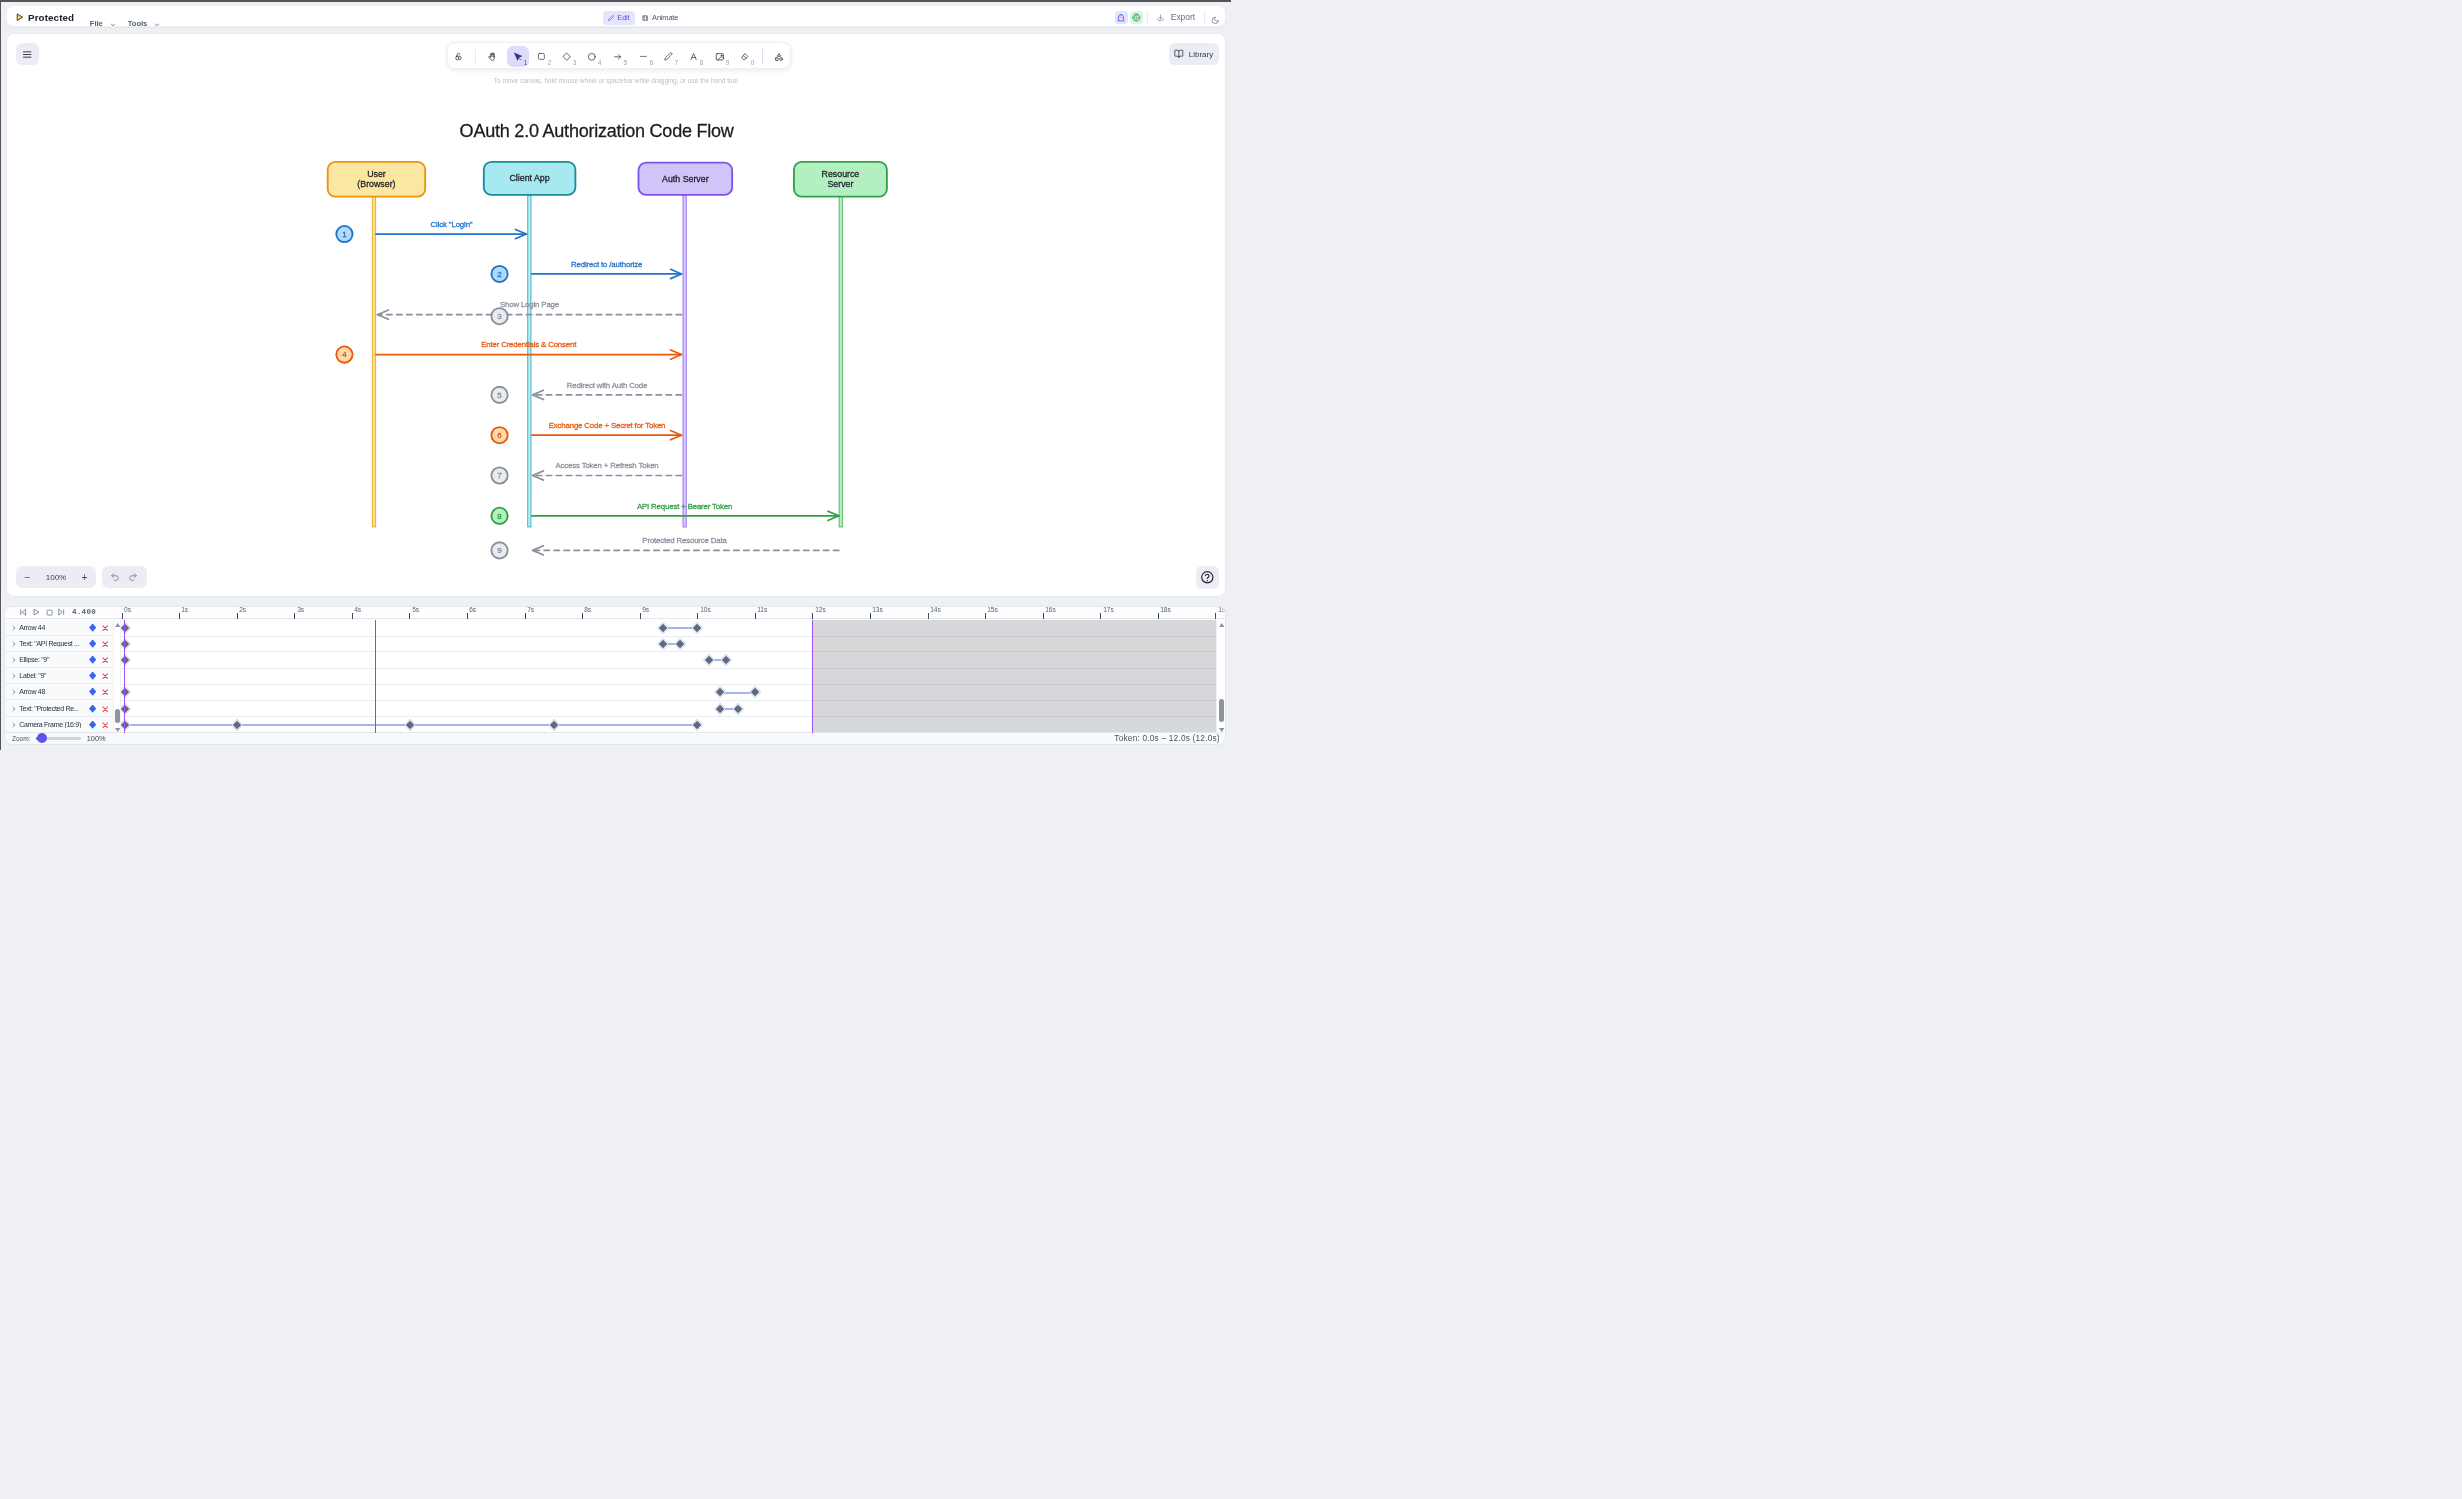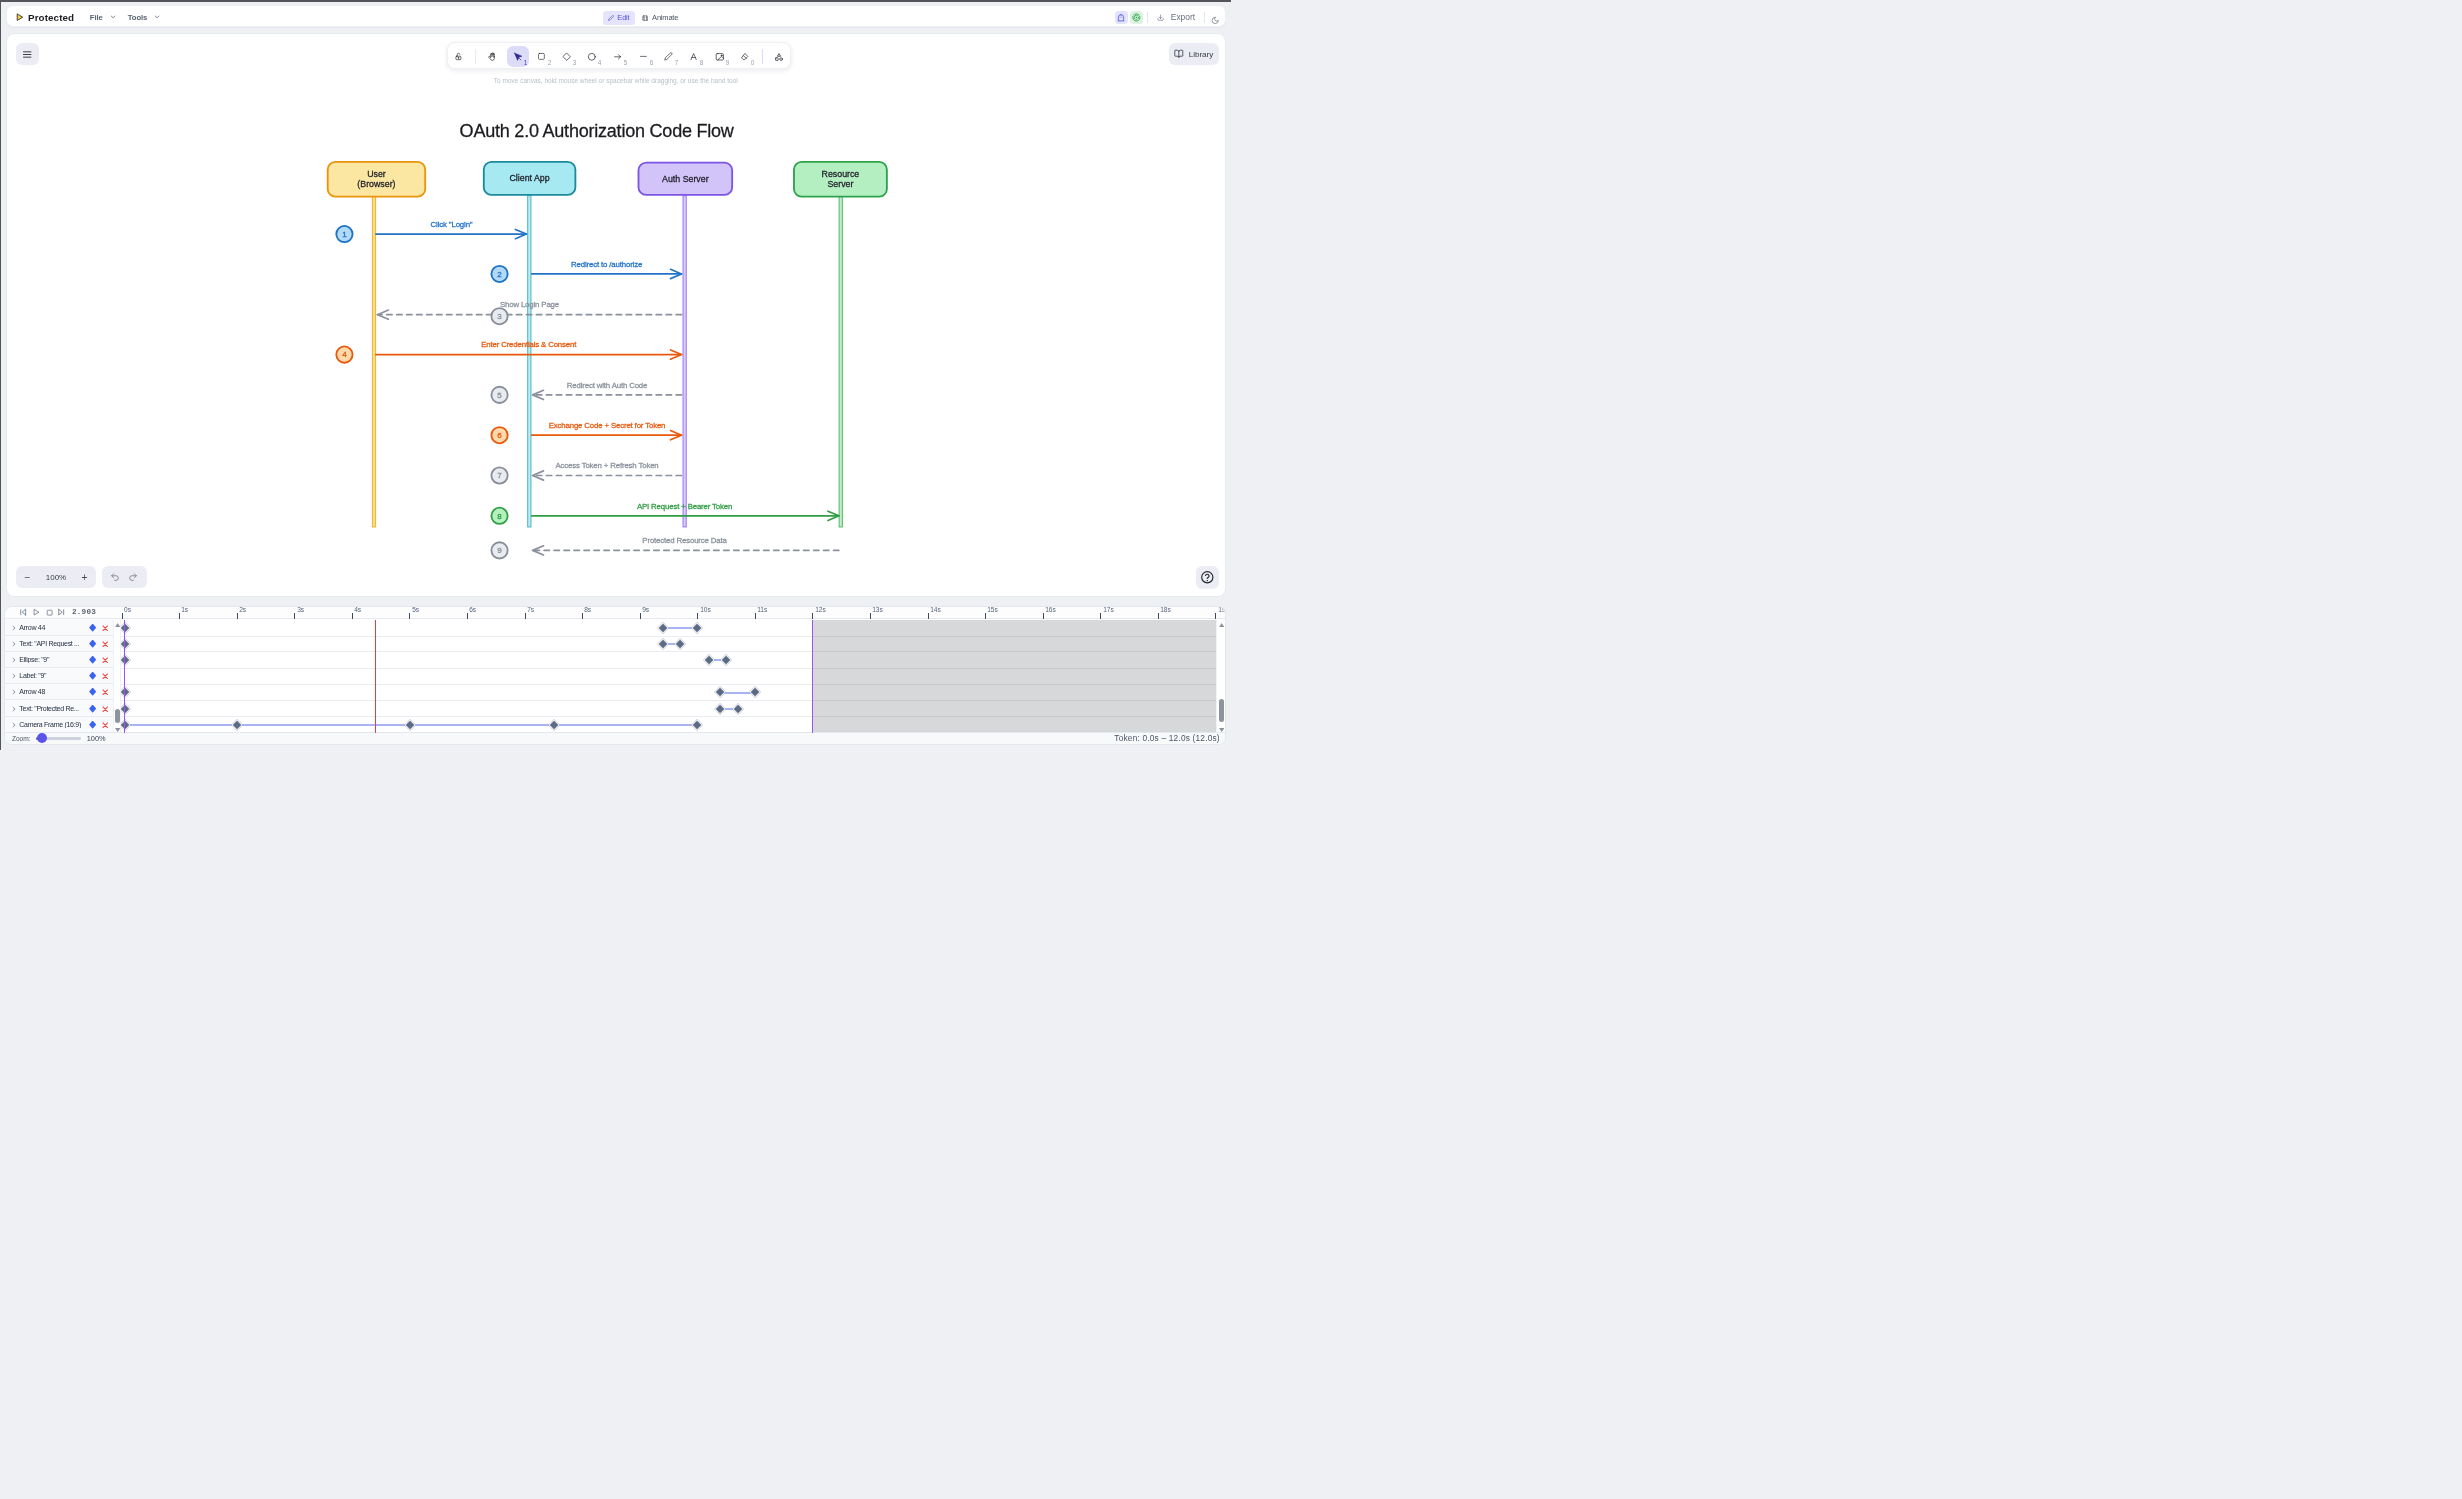--- a/index.html
+++ b/index.html
@@ -14,21 +14,21 @@
 
   
   .topbar {
     position:absolute; left:5.8px; top:5.4px; width:1220px; height:22px;
     background:#fff; border:0.8px solid #eceff4; border-radius:7px;
     box-shadow:0 0.8px 1.5px rgba(16,24,40,.04);
   }
   .logo { position:absolute; left:9.4px; top:0; height:22px; display:flex; align-items:center; }
   .logo svg { display:block; }
   .logo-text { font-size:9.8px; font-weight:700; color:#1b1d22; margin-left:4.2px; letter-spacing:0.1px; }
-  .menu-item { position:absolute; top:0; height:22px; display:flex; align-items:center; font-size:7.7px; color:#596274; font-weight:700; letter-spacing:-0.1px; }
+  .menu-item { position:absolute; top:0; height:22px; display:flex; align-items:flex-end; font-size:7.7px; color:#596274; font-weight:700; letter-spacing:-0.1px; }
   .menu-item svg { margin-left:7px; }
   .pill-edit {
     position:absolute; left:596px; top:4.6px; height:13.6px; width:32px;
     background:#e4e4fc; border-radius:3.5px; display:flex; align-items:center; justify-content:center;
     color:#5a55e8; font-size:7.5px; letter-spacing:-0.2px; font-weight:400;
   }
   .pill-edit svg { margin-right:3.1px; }
   .animate-item { position:absolute; left:635px; top:4.6px; height:13.6px; display:flex; align-items:center; color:#4b5563; font-size:7.5px; letter-spacing:-0.2px; }
   .animate-item svg { margin-right:3.8px; }
   .iconbtn { position:absolute; top:4.8px; width:13px; height:12.7px; border-radius:3.5px; display:flex; align-items:center; justify-content:center; }
@@ -371,21 +371,21 @@
       <svg style="margin-left:4.6px;" width="8.4" height="8.4" viewBox="0 0 24 24" fill="none" stroke="#65707f" stroke-width="2.2" stroke-linejoin="round">
           <path d="M6 4l14 8-14 8Z"></path>
         </svg>
       <svg style="margin-left:5px;" width="7.3" height="7.3" viewBox="0 0 24 24" fill="none" stroke="#65707f" stroke-width="2.4">
           <rect x="4" y="4" width="16" height="16" rx="1.5"></rect>
         </svg>
       <svg style="margin-left:4.6px;" width="8.4" height="8.4" viewBox="0 0 24 24" fill="none" stroke="#65707f" stroke-width="2.2" stroke-linecap="round" stroke-linejoin="round">
           <path d="M5 4l10 8-10 8V4Z"></path>
           <line x1="19" y1="5" x2="19" y2="19"></line>
         </svg>
-      <span class="t-time">2.903</span>
+      <span class="t-time">4.400</span>
     </div>
     <div class="ruler" id="ruler">
         <div class="rtick" style="left:0.6px;"></div>
         <span class="rlabel" style="left:2.9px;">0s</span>
         <div class="rtick" style="left:58px;"></div>
         <span class="rlabel" style="left:60px;">1s</span>
         <div class="rtick" style="left:116px;"></div>
         <span class="rlabel" style="left:118px;">2s</span>
         <div class="rtick" style="left:173px;"></div>
         <span class="rlabel" style="left:176px;">3s</span>

